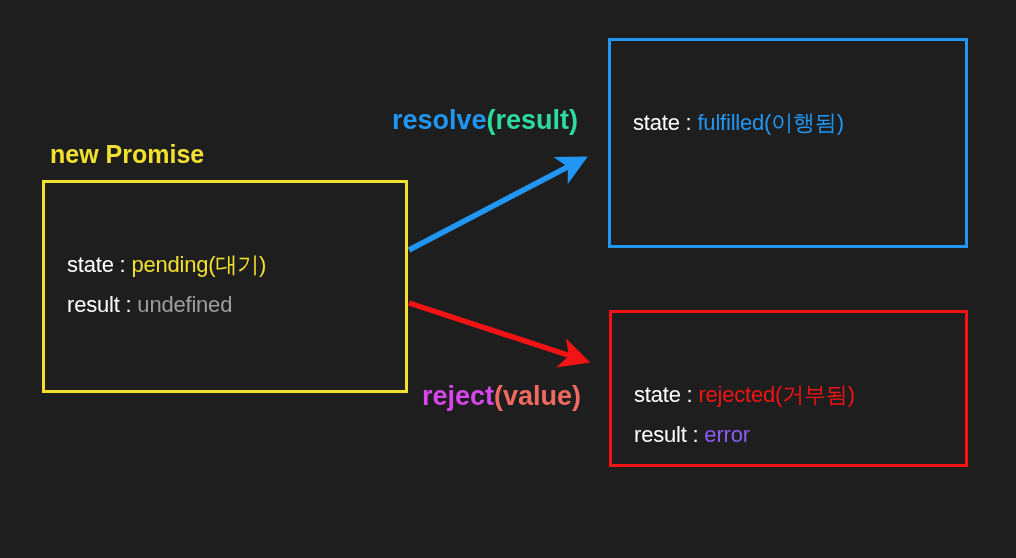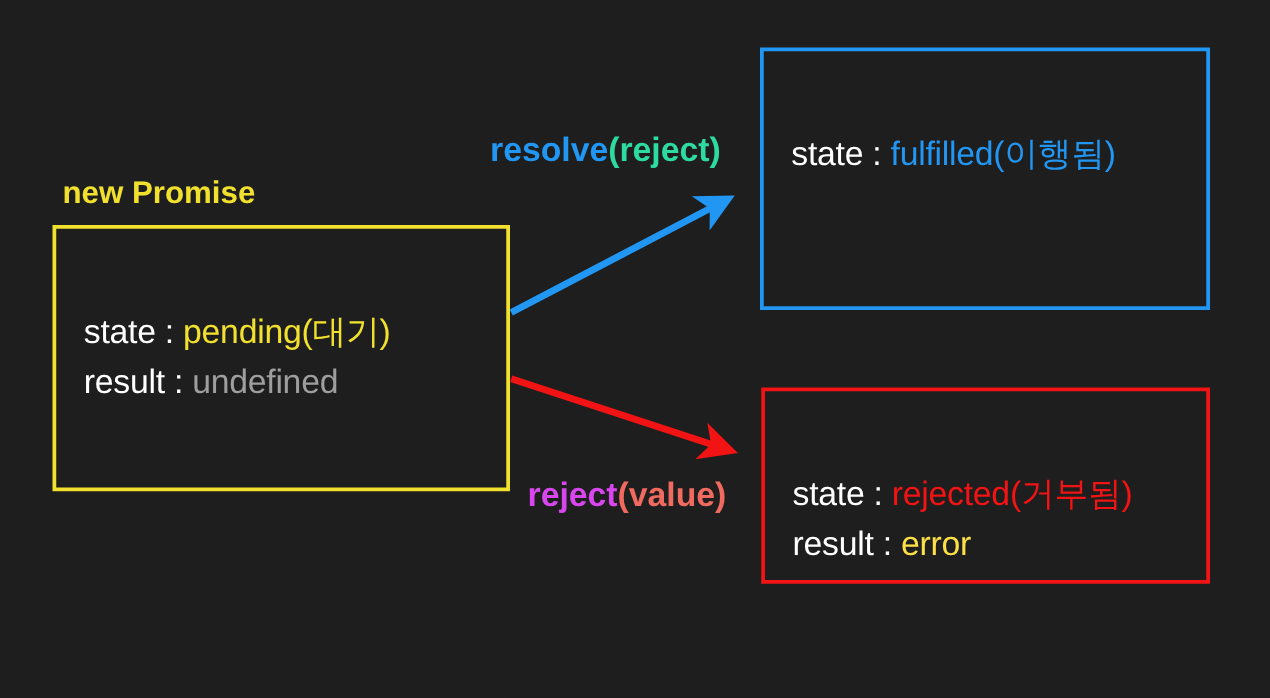--- a/index.html
+++ b/index.html
@@ -41,34 +41,34 @@
   }
 
   
   .rows {
     position: absolute;
     left: 22px;
     top: 62px;
     width: 330px;
   }
   .row {
-    font-size: 27px;
+    font-size: 22px;
     line-height: 40px;
     white-space: nowrap;
     letter-spacing: -0.2px;
   }
   .label {
     color: #ffffff;
   }
   .val-pending   { color: #f2e02e; }
   .val-undefined { color: #9e9e9e; }
   .val-fulfilled { color: #2196f3; }
   .val-value     { color: #2ddba0; }
   .val-rejected  { color: #f21414; }
-  .val-error     { color: #fde047; }
+  .val-error     { color: #8b5cf6; }
 
   
   .caption {
     position: absolute;
     font-weight: bold;
     white-space: nowrap;
     font-size: 25px;
   }
   #caption-new-promise {
     left: 50px; top: 140px;
@@ -111,21 +111,21 @@
     </defs>
 
     <line x1="409" y1="250" x2="581" y2="160" stroke="#2196f3" stroke-width="5.5" marker-end="url(#head-blue)"></line>
 
     <line x1="409" y1="303" x2="583" y2="360" stroke="#f21414" stroke-width="5.5" marker-end="url(#head-red)"></line>
   </svg>
 
   <div class="caption" id="caption-new-promise">new Promise</div>
 
   <div class="caption" id="caption-resolve">
-    <span class="c-resolve-fn">resolve</span><span class="c-resolve-arg">(reject)</span>
+    <span class="c-resolve-fn">resolve</span><span class="c-resolve-arg">(result)</span>
   </div>
 
   <div class="caption" id="caption-reject">
     <span class="c-reject-fn">reject</span><span class="c-reject-arg">(value)</span>
   </div>
 
   <div class="state-box" id="box-pending">
     <div class="rows">
       <div class="row">
         <span class="label">state : </span><span class="val-pending">pending(대기)</span>

